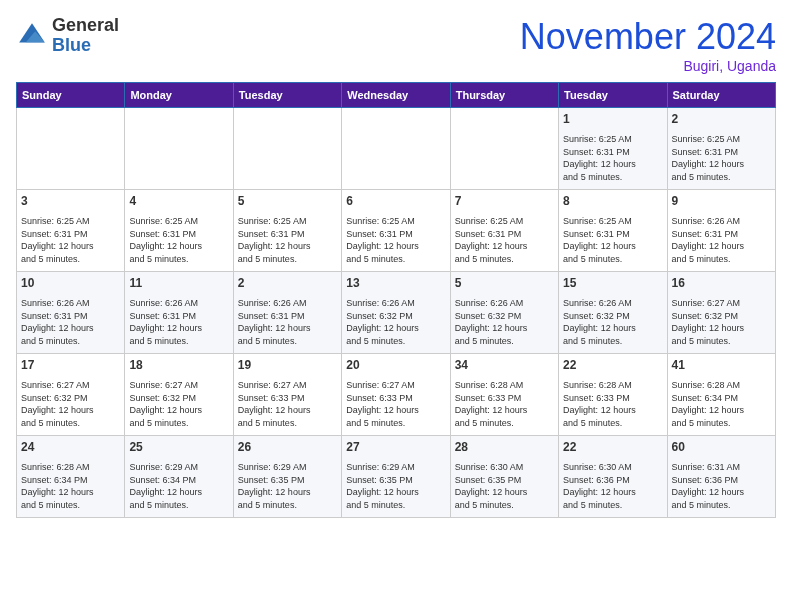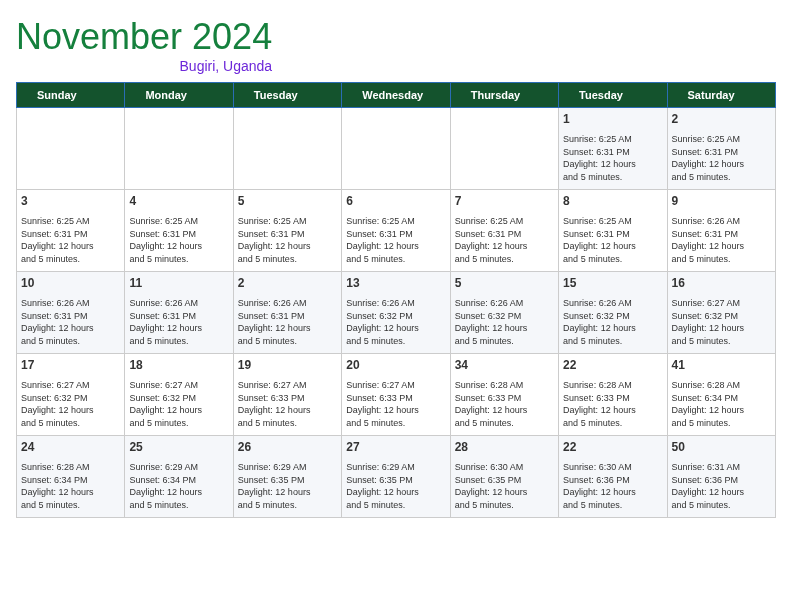--- a/index.html
+++ b/index.html
@@ -31,37 +31,37 @@
     .logo-icon {
       width: 32px;
       height: 32px;
     }
     .title-block {
       text-align: right;
     }
     .month-title {
       font-size: 36px;
       font-weight: normal;
-      color: #15803d;
+      color: #1d4ed8;
     }
     .location {
       font-size: 14px;
       color: #6d28d9;
     }
     table {
       width: 100%;
       border-collapse: collapse;
       table-layout: fixed;
     }
     thead th {
-      background-color: #14532d;
+      background-color: #4c1d95;
       color: #fff;
       font-size: 11px;
       font-weight: bold;
-      padding: 6px 20px;
+      padding: 6px 5px;
       text-align: left;
       border: 1px solid #2a6db5;
     }
     tbody td {
       border: 1px solid #ccc;
       vertical-align: top;
       padding: 4px;
       font-size: 9.5px;
       color: #333;
       height: 82px;
@@ -83,20 +83,30 @@
       margin-top: 7px;
     }
     .empty-cell {
       background: #fff !important;
     }
   </style>
 </head>
 <body>
 
 <div class="header">
+  <div class="logo">
+    <svg class="logo-icon" viewBox="0 0 40 40" xmlns="http://www.w3.org/2000/svg">
+      <polygon points="20,4 36,28 4,28" fill="#2a6db5"></polygon>
+      <polygon points="24,14 36,28 12,28" fill="#5a9fd4" opacity="0.6"></polygon>
+    </svg>
+    <div class="logo-text">
+      <span class="logo-general">General</span><br>
+      <span class="logo-blue">Blue</span>
+    </div>
+  </div>
   <div class="title-block">
     <div class="month-title">November 2024</div>
     <div class="location">Bugiri, Uganda</div>
   </div>
 </div>
 
 <table>
   <thead>
     <tr>
     <th>Sunday</th>
@@ -320,21 +330,21 @@
 and 5 minutes.</div>
         </td>
         <td>
           <span class="day-num">22</span>
           <div class="day-info" style="white-space: pre-line;">Sunrise: 6:30 AM
 Sunset: 6:36 PM
 Daylight: 12 hours
 and 5 minutes.</div>
         </td>
         <td>
-          <span class="day-num">50</span>
+          <span class="day-num">60</span>
           <div class="day-info" style="white-space: pre-line;">Sunrise: 6:31 AM
 Sunset: 6:36 PM
 Daylight: 12 hours
 and 5 minutes.</div>
         </td>
       </tr>
     </tbody>
 </table>
 
 </body></html>

